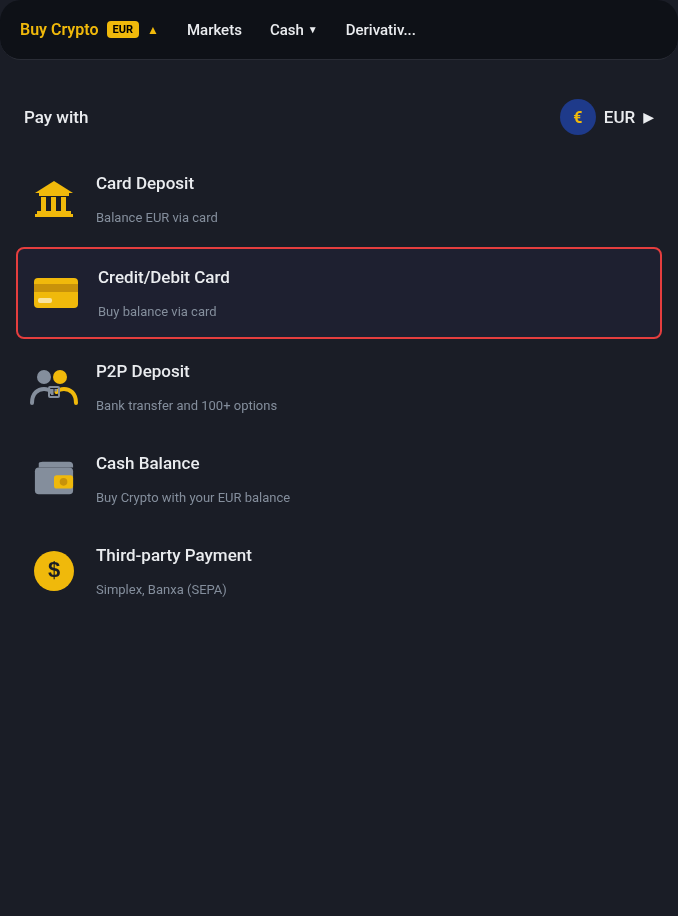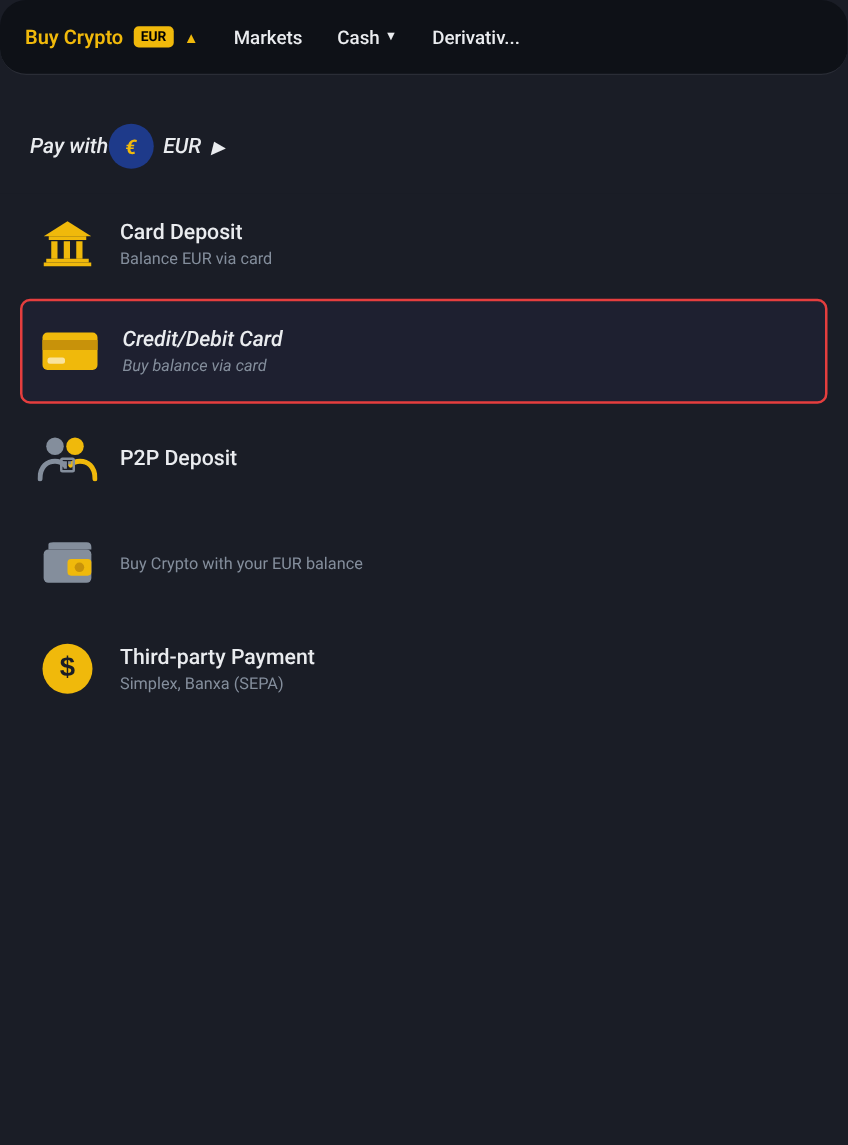--- a/index.html
+++ b/index.html
@@ -72,24 +72,23 @@
 
     
     .main-content {
       padding: 0;
     }
 
     
     .pay-with-header {
       display: flex;
       align-items: center;
-      justify-content: flex-start;
+      justify-content: space-between;
       padding: 39px 24px 20px 24px;
       background-color: #1a1d26;
-      font-style: italic;
     }
 
     .pay-with-label {
       color: #eaecef;
       font-size: 17px;
       font-weight: 500;
     }
 
     .currency-selector {
       display: flex;
@@ -134,36 +133,35 @@
       border-radius: 8px;
       cursor: pointer;
       margin-bottom: 4px;
       gap: 16px;
     }
 
     .payment-option.selected {
       border: 2px solid #e53e3e;
       background-color: #1e2030;
       border-radius: 8px;
-      font-style: italic;
     }
 
     .payment-icon-container {
       width: 52px;
       height: 44px;
       display: flex;
       align-items: center;
       justify-content: center;
       flex-shrink: 0;
     }
 
     .payment-info {
       display: flex;
       flex-direction: column;
-      gap: 4px;
+      gap: 17px;
     }
 
     .payment-title {
       color: #eaecef;
       font-size: 17px;
       font-weight: 500;
     }
 
     .payment-subtitle {
       color: #848e9c;
@@ -285,38 +283,40 @@
           <path d="M46 36 C46 26 40 22 34 22 C31 22 28.5 23 26.5 25" stroke="#f0b90b" stroke-width="4" fill="none" stroke-linecap="round"></path>
 
           <rect x="19" y="20" width="10" height="10" rx="1" fill="none" stroke="#848e9c" stroke-width="2"></rect>
           <rect x="21" y="22" width="2.5" height="2.5" fill="#848e9c"></rect>
           <rect x="24.5" y="22" width="2.5" height="2.5" fill="#848e9c"></rect>
           <rect x="21" y="25.5" width="2.5" height="2.5" fill="#848e9c"></rect>
         </svg>
       </div>
       <div class="payment-info">
         <span class="payment-title">P2P Deposit</span>
+        <span class="payment-subtitle">Bank transfer and 100+ options</span>
       </div>
     </div>
 
     <div class="payment-option">
       <div class="payment-icon-container">
 
         <svg class="wallet-icon-svg" viewBox="0 0 44 40" fill="none" xmlns="http://www.w3.org/2000/svg">
 
           <rect x="2" y="8" width="40" height="28" rx="4" fill="#848e9c"></rect>
 
           <path d="M6 8 L6 4 Q6 2 10 2 L38 2 Q42 2 42 6 L42 8 Z" fill="#848e9c"></path>
 
           <rect x="22" y="16" width="20" height="14" rx="3" fill="#f0b90b"></rect>
 
           <circle cx="32" cy="23" r="4" fill="#c8920a"></circle>
         </svg>
       </div>
       <div class="payment-info">
+        <span class="payment-title">Cash Balance</span>
         <span class="payment-subtitle">Buy Crypto with your EUR balance</span>
       </div>
     </div>
 
     <div class="payment-option">
       <div class="payment-icon-container">
 
         <svg class="dollar-icon-svg" viewBox="0 0 44 44" fill="none" xmlns="http://www.w3.org/2000/svg">
           <circle cx="22" cy="22" r="20" fill="#f0b90b"></circle>
           <text x="22" y="28" text-anchor="middle" fill="#1a1d26" font-size="22" font-weight="700" font-family="Arial, sans-serif">$</text>

